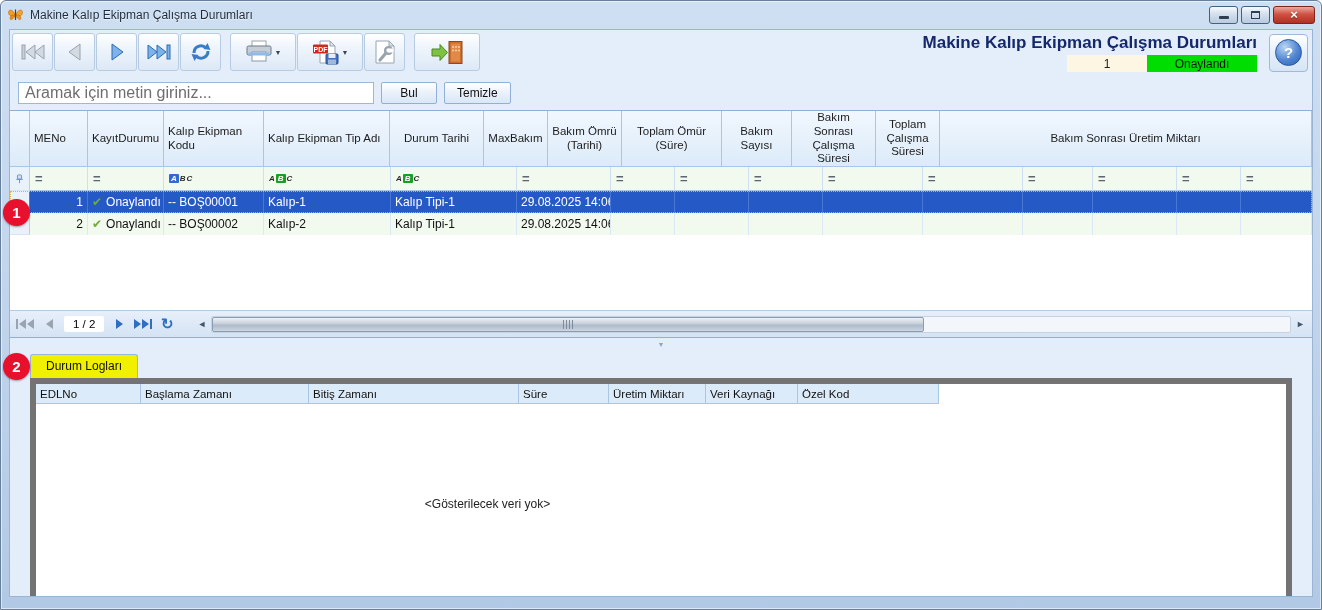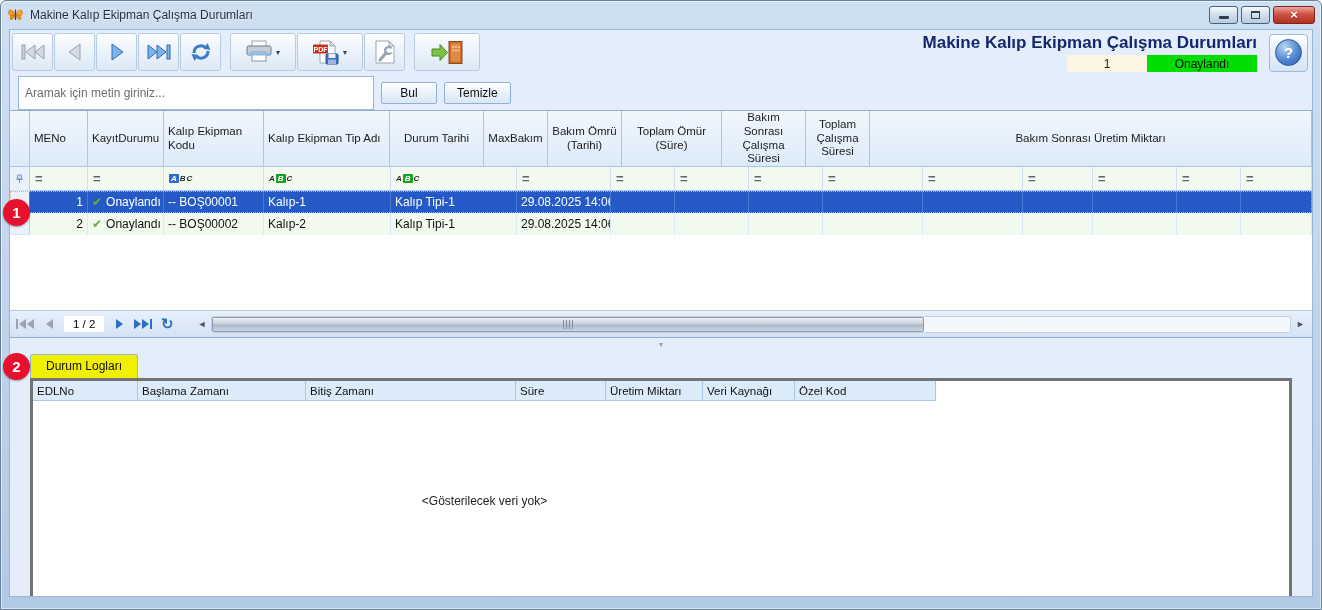--- a/index.html
+++ b/index.html
@@ -41,22 +41,22 @@
          display:flex; align-items:center; justify-content:center; }
   .helpbtn { width:39px; height:38px; border:1px solid #9db9dc; border-radius:4px;
          background:linear-gradient(#feffff,#e7f0fa 45%,#d6e5f5); display:flex;
          align-items:center; justify-content:center; }
   .helpc { width:27px; height:27px; border-radius:50%; border:1px solid #27549c;
          background:radial-gradient(circle at 35% 28%, #b8d6f2, #4f85d2 55%, #2c5fae);
          color:#fff; font-weight:bold; font-size:15px; display:flex; align-items:center;
          justify-content:center; }
   
   .searchbar { height:34px; display:flex; align-items:center; padding:0 8px; gap:7px; }
-  .searchinput { width:356px; height:34px; border:1px solid #9cb8d8; padding:0 6px;
-         font-size:12px; color:#444; font-family:"Liberation Sans", sans-serif; }
+  .searchinput { width:356px; height:22px; border:1px solid #9cb8d8; padding:0 6px;
+         font-size:16px; color:#444; font-family:"Liberation Sans", sans-serif; }
   .searchinput::placeholder { color:#6e6e6e; }
   .sbtn { height:22px; min-width:56px; padding:0 12px; border:1px solid #8fb0d8;
          border-radius:2px; background:linear-gradient(#ffffff,#eaf1fa 50%,#d9e7f6);
          font-size:12px; color:#111; font-family:"Liberation Sans", sans-serif; }
   
   .grid { height:228px; border-top:1px solid #8fafd4; border-bottom:1px solid #8fafd4;
          background:#fff; display:flex; flex-direction:column; }
   .grow { display:flex; flex:none; }
   .ci{width:20px;flex:none}.c0{width:58px;flex:none}.c1{width:76px;flex:none}
   .c2{width:100px;flex:none}.c3{width:127px;flex:none}.c4{width:126px;flex:none}
@@ -104,21 +104,21 @@
          justify-content:center; }
   .grip { width:10px; height:9px;
          background:repeating-linear-gradient(90deg,#7c8a9a 0 1px,transparent 1px 3px); }
   
   .splitter { height:12px; display:flex; align-items:center; justify-content:center; }
   .splitgrip { font-size:7px; color:#8fa6c2; }
   
   .tabrow { height:28px; padding-left:20px; display:flex; align-items:flex-end; }
   .tab { background:#f0f000; border:1px solid #98b7dc; border-bottom:none;
          border-radius:3px 3px 0 0; padding:4px 15px 5px; font-size:12px; color:#111; }
-  .logspanel { margin:0 20px 13px 20px; height:232px; background:#fff; border:3px solid #737373;
+  .logspanel { margin:0 20px 13px 20px; height:232px; background:#fff; border:6px solid #737373;
          position:relative; }
   .ltable { display:flex; height:20px; width:903px; border-bottom:1px solid #a9c6e6; }
   .lth { background:#dcebf9; border-right:1px solid #a9c6e6; font-size:11.5px; color:#111;
          display:flex; align-items:center; padding:0 4px; white-space:nowrap; overflow:hidden; }
   .l0{width:105px}.l1{width:168px}.l2{width:210px}.l3{width:90px}.l4{width:97px}
   .l5{width:92px}.l6{width:141px}
   .emptymsg { width:903px; text-align:center; margin-top:93px; font-size:12px; color:#222; }
   
   .marker { position:absolute; width:27px; height:27px; border-radius:50%; background:#e8112d;
          color:#fff; font-weight:bold; font-size:15px; display:flex; align-items:center;
@@ -275,20 +275,23 @@
             <span>Durum Tarihi</span>
           </div>
         <div class="gh c6 ctr">
             <span>MaxBakım</span>
           </div>
         <div class="gh c8 ctr">
             <span>Bakım Ömrü (Tarihi)</span>
           </div>
         <div class="gh c9 ctr">
             <span>Toplam Ömür (Süre)</span>
+          </div>
+        <div class="gh c11 ctr">
+            <span>Bakım Sayısı</span>
           </div>
         <div class="gh c12 ctr">
             <span>Bakım Sonrası Çalışma Süresi</span>
           </div>
         <div class="gh c13 ctr">
             <span>Toplam Çalışma Süresi</span>
           </div>
         <div class="gh c14 ctr">
             <span>Bakım Sonrası Üretim Miktarı</span>
           </div>

